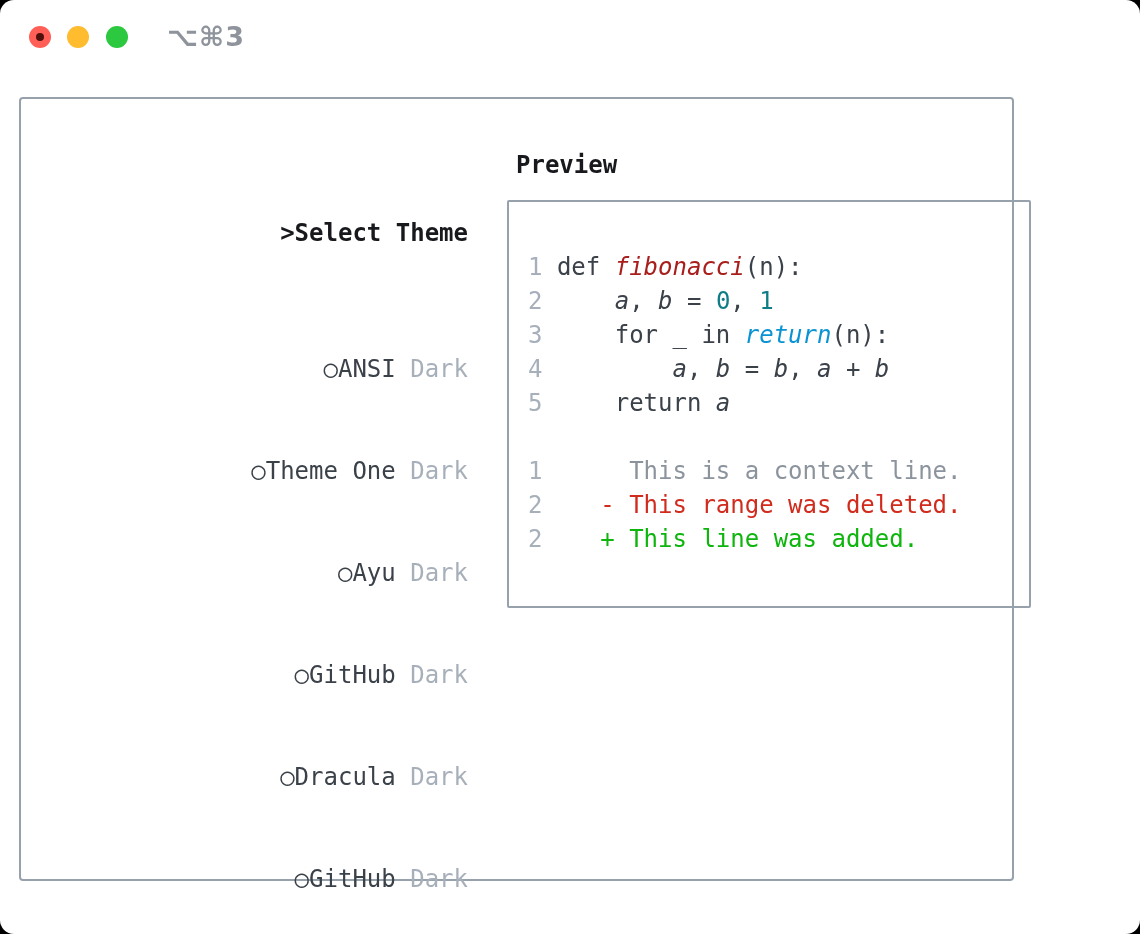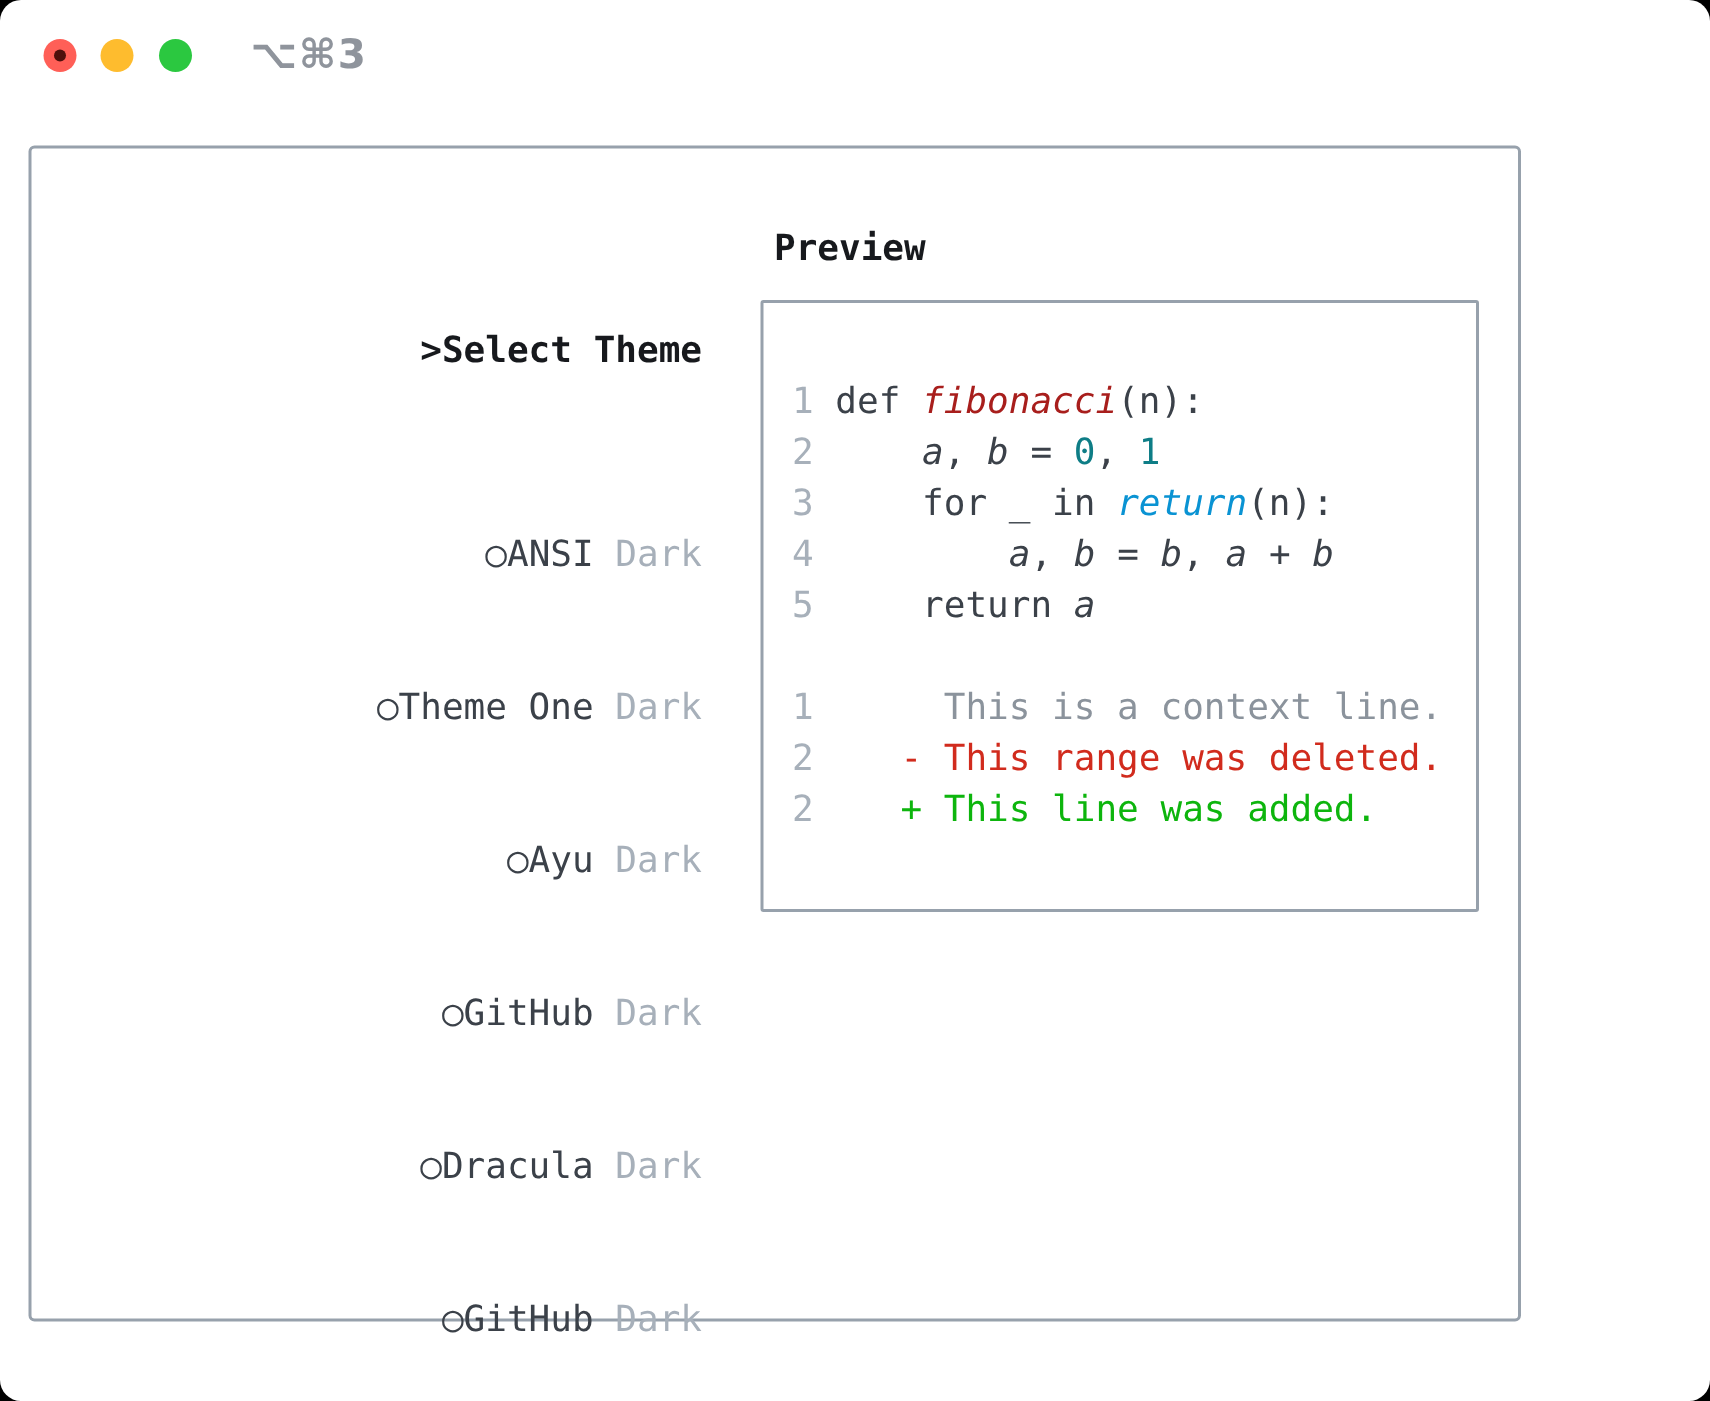--- a/index.html
+++ b/index.html
@@ -27,21 +27,21 @@
   
   .left-col{position:absolute;left:38px;top:148px;width:430px;
     font-size:24px;line-height:34px;color:var(--text_dark,#3b4149);white-space:pre;}
   .row{height:34px;text-align:right;}
   .marker{display:inline-block;width:2ch;}
   .hdr{font-weight:700;color:var(--text_black,#17191d);}
   .variant{margin-left:1ch;color:var(--text_dim,#a7b0ba);}
   
   .preview-title{position:absolute;left:516px;top:148px;font-size:24px;line-height:34px;
     font-weight:700;color:var(--text_black,#17191d);}
-  .preview-box{position:absolute;left:507px;top:200px;width:479px;height:408px;
+  .preview-box{position:absolute;left:507px;top:200px;width:524px;height:408px;
     border:2px solid var(--border_gray,#9aa3ad);border-radius:2px;box-sizing:border-box;
     padding:48px 0 0 19px;overflow:hidden;}
   .code-line{font-size:24px;line-height:34px;white-space:pre;color:var(--text_dark,#3b4149);}
   .lineno{color:var(--text_dim,#a7b0ba);}
   .tok-function{color:var(--function_red,#a81e1c);font-style:italic;}
   .tok-number{color:var(--number_teal,#0e7d86);}
   .tok-support{color:var(--support_blue,#0a93d3);font-style:italic;}
   .tok-variable{font-style:italic;}
   .tok-context{color:var(--context_gray,#8b939c);text-align:right;}
   .tok-deleted{color:var(--deleted_red,#d12b1d);}

